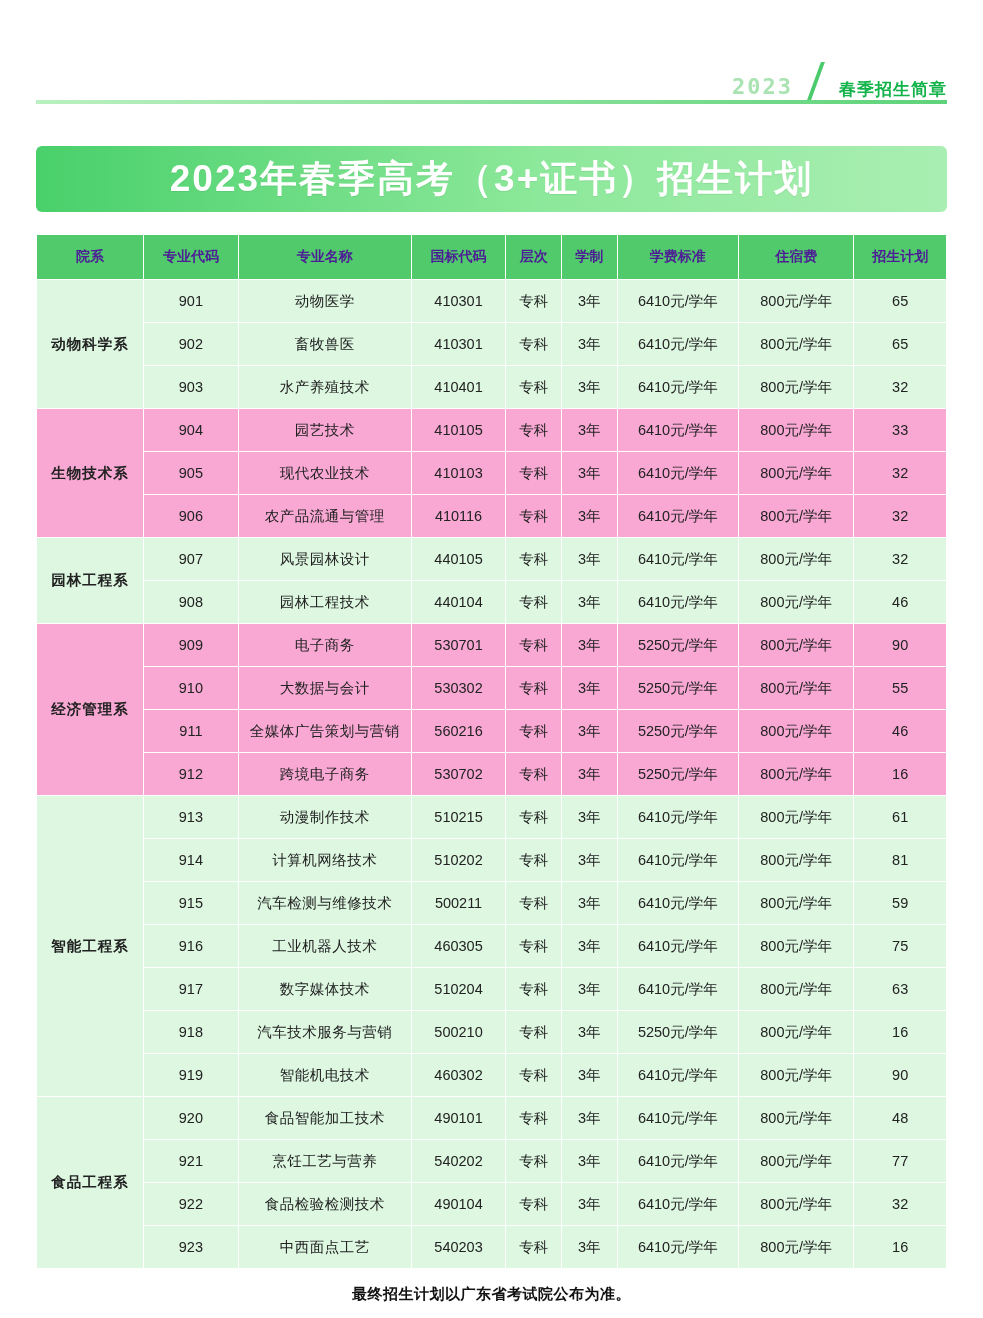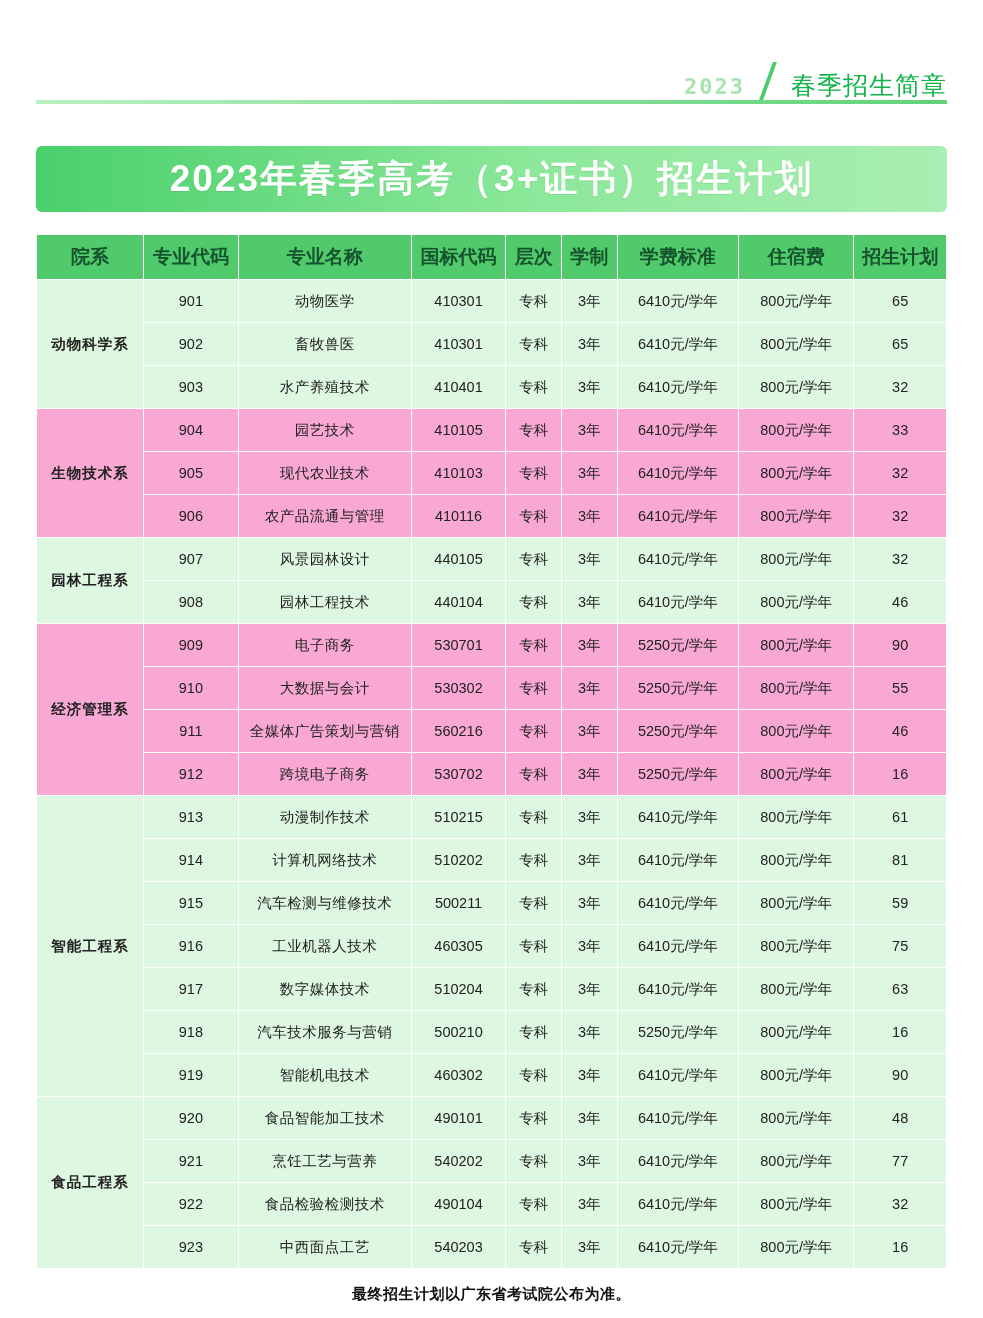--- a/index.html
+++ b/index.html
@@ -54,22 +54,22 @@
     content: "";
     position: absolute;
     left: 9px;
     top: -2px;
     width: 4px;
     height: 38px;
     background: #4ccb6d;
     transform: skewX(-20deg);
   }
   .header-title {
-    font-size: 25px;
-    font-weight: normal;
+    font-size: 17px;
+    font-weight: bold;
     color: #12b34a;
     line-height: 1;
     letter-spacing: 1px;
   }
 
   
   .banner {
     margin: 36px 36px 0 36px;
     height: 66px;
     border-radius: 6px;
@@ -100,23 +100,23 @@
     border: 1px solid #ffffff;
     text-align: center;
     vertical-align: middle;
     font-size: 14.5px;
     height: 42px;
     padding: 0 2px;
     color: #222;
   }
   table.plan thead th {
     background: #51ca6c;
-    color: #14532d;
-    font-weight: bold;
-    font-size: 19px;
+    color: #4c1d95;
+    font-weight: bold;
+    font-size: 14px;
     height: 44px;
     border-color: #ffffff;
   }
   
   col.c-dept { width: 104px; }
   col.c-code { width: 92px; }
   col.c-name { width: 168px; }
   col.c-natcode { width: 92px; }
   col.c-level { width: 54px; }
   col.c-years { width: 54px; }

